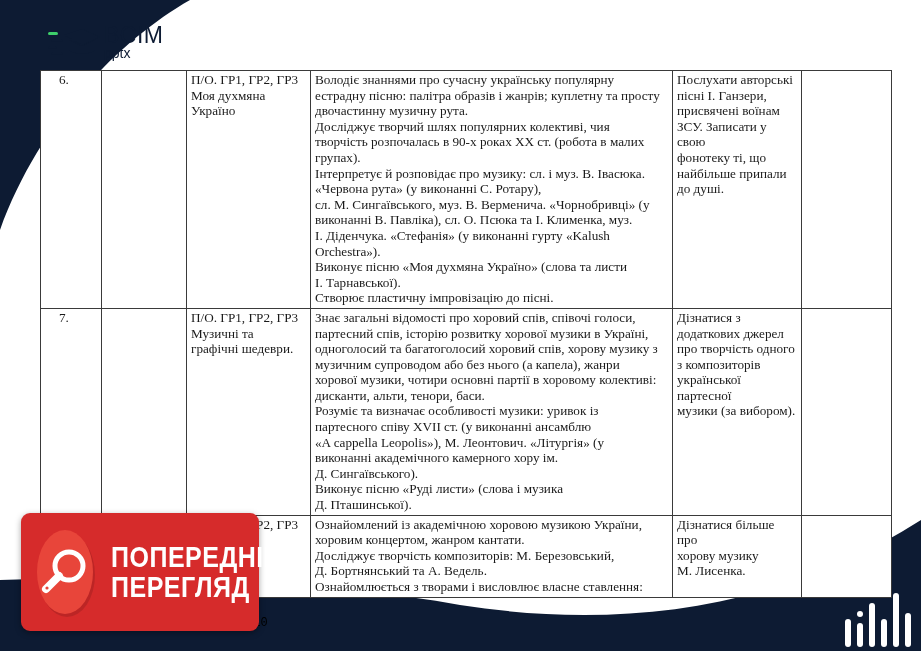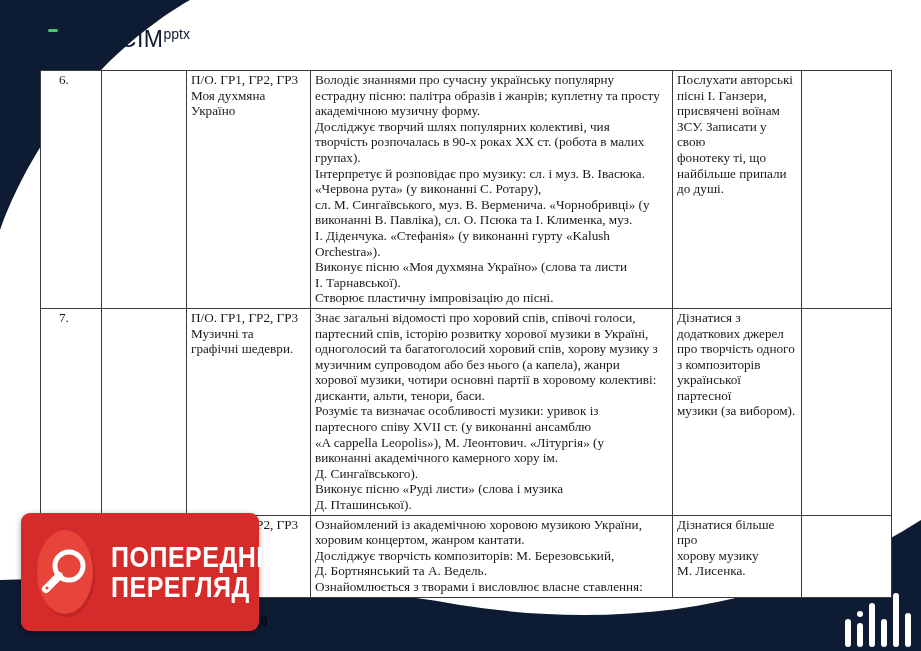--- a/index.html
+++ b/index.html
@@ -2,21 +2,21 @@
 <html><head>
   <meta charset="utf-8">
   <style>
     * { box-sizing: border-box; margin: 0; padding: 0; }
     html, body { width: 921px; height: 651px; overflow: hidden; background: #ffffff; }
     body { position: relative; font-family: "Liberation Serif", serif; color: #1a1a1a; }
 
     .corner-tl { position: absolute; left: 0; top: 0; width: 921px; height: 651px; pointer-events: none; }
 
     .logo { position: absolute; left: 48px; top: 24px; display: flex; align-items: center; gap: 4px; }
-    .logo-text { display: flex; line-height: 1; }
+    .logo-text { display: flex; flex-direction: column; line-height: 1; }
     .logo-main { font-family: "Liberation Sans", sans-serif; font-size: 23px; color: #0d1b33; letter-spacing: 0.5px; }
     .logo-sub { font-family: "Liberation Sans", sans-serif; font-size: 14px; color: #0d1b33; margin-top: -1px; }
 
     table.plan {
       position: absolute; left: 40px; top: 70px;
       border-collapse: collapse; table-layout: fixed;
       width: 851px; font-size: 13.2px; line-height: 15.6px;
       background: #ffffff;
     }
     table.plan td { border: 1px solid #3a3a3a; vertical-align: top; padding: 1px 4px 2px 4px; }
@@ -85,21 +85,21 @@
       <td class="num">6.</td>
       <td></td>
       <td>
         <span class="line">П/О. ГР1, ГР2, ГР3</span>
         <span class="line">Моя духмяна</span>
         <span class="line">Україно</span>
       </td>
       <td>
         <span class="line">Володіє знаннями про сучасну українську популярну</span>
         <span class="line">естрадну пісню: палітра образів і жанрів; куплетну та просту</span>
-        <span class="line">академічною музичну форму.</span>
+        <span class="line">двочастинну музичну рута.</span>
         <span class="line">Досліджує творчий шлях популярних колективі, чия</span>
         <span class="line">творчість розпочалась в 90-х роках ХХ ст. (робота в малих</span>
         <span class="line">групах).</span>
         <span class="line">Інтерпретує й розповідає про музику: сл. і муз. В. Івасюка.</span>
         <span class="line">«Червона рута» (у виконанні С. Ротару),</span>
         <span class="line">сл. М. Сингаївського, муз. В. Верменича. «Чорнобривці» (у</span>
         <span class="line">виконанні В. Павліка), сл. О. Псюка та І. Клименка, муз.</span>
         <span class="line">І. Діденчука. «Стефанія» (у виконанні гурту «Kalush</span>
         <span class="line">Orchestra»).</span>
         <span class="line">Виконує пісню «Моя духмяна Україно» (слова та листи</span>

